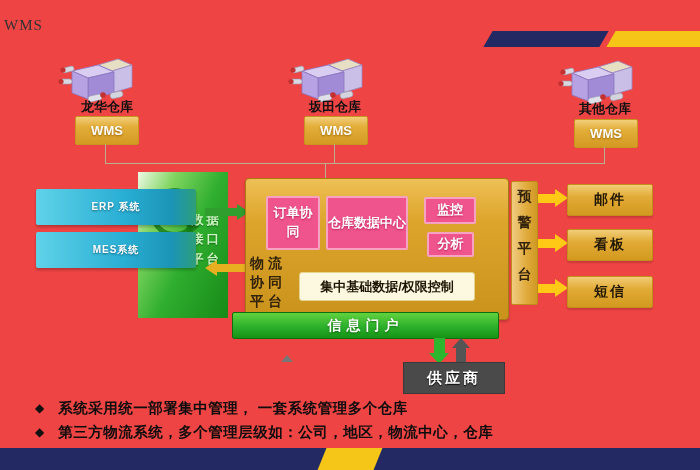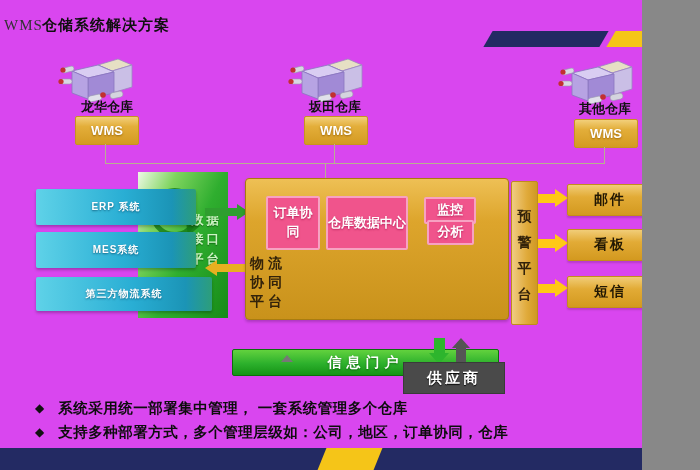--- a/index.html
+++ b/index.html
@@ -1,17 +1,17 @@
 <!DOCTYPE html>
 <html><head>
 <meta charset="utf-8">
 <style>
   html,body{margin:0;padding:0;background:#888;}
   #slide{
-    position:relative;width:642px;height:470px;background:#d946ef;
+    position:relative;width:700px;height:470px;background:#ef4444;
     overflow:hidden;font-family:"Liberation Sans",sans-serif;
     -webkit-font-smoothing:antialiased;
   }
   .abs{position:absolute;}
   .ctr{display:flex;align-items:center;justify-content:center;text-align:center;}
 
   
   .logo{left:4px;top:17px;font-family:"Liberation Serif",serif;font-size:15px;color:#333;letter-spacing:1px;}
   .title{left:42px;top:16px;font-size:15px;font-weight:bold;color:#101010;letter-spacing:1px;}
   .deco{height:16px;top:31px;transform:skewX(-30deg);}
@@ -68,30 +68,29 @@
     left:299px;top:272px;width:174px;height:27px;border-radius:3px;
     background:#fdf8e0;border:1px solid #e5d390;
     color:#1d1504;font-weight:bold;font-size:13px;
   }
   .portal-bar{
     left:232px;top:312px;width:265px;height:25px;border-radius:2px;
     background:linear-gradient(180deg,#62d23e 0%,#2cb02c 55%,#159315 100%);
     border:1px solid #0d6f0d;
     color:#fff;font-weight:bold;font-size:14px;letter-spacing:5px;
     text-shadow:0 1px 2px rgba(0,80,0,.7);
-    margin-top:37px;
   }
 
   
   .alert-box{
     left:511px;top:181px;width:25px;height:120px;
     background:linear-gradient(90deg,#f0cc82,#e0aa3a 60%,#cf9824);
     border:1px solid #c08c1c;border-radius:2px;
     color:#33230a;font-size:14px;font-weight:bold;line-height:1.85;
-    text-align:center;padding-top:22px;
+    text-align:center;padding-top:2px;
   }
   .channel-box{
     left:567px;width:84px;height:30px;border-radius:2px;
     background:linear-gradient(180deg,#f1cd78 0%,#e2ab36 40%,#d3991f 100%);
     border:1px solid #c48e1a;
     color:#221803;font-weight:bold;font-size:14px;letter-spacing:2px;
     box-shadow:0 2px 2px rgba(0,0,0,.15);
   }
   .yarrow-shaft{width:17px;height:9px;background:#ffc916;left:538px;}
   .yarrow-head{left:555px;width:0;height:0;border-top:9px solid transparent;border-bottom:9px solid transparent;border-left:13px solid #ffc916;}
@@ -134,21 +133,20 @@
       <rect x="30" y="40" width="14" height="6" rx="3" fill="#e0e0ea" stroke="#9a9ab0" stroke-width="0.6" transform="rotate(-12 37 43)"></rect>
       <circle cx="45" cy="40" r="2.8" fill="#c23030"></circle>
       <rect x="52" y="37" width="13" height="6" rx="3" fill="#d4d4de" stroke="#9a9ab0" stroke-width="0.6" transform="rotate(-12 58 40)"></rect>
     </g>
   </defs>
 </svg>
 
 <div id="slide">
 
   <div class="abs logo">WMS</div>
-  <div class="abs title">仓储系统解决方案</div>
   <div class="abs deco deco-navy"></div>
   <div class="abs deco deco-yellow"></div>
 
   <svg class="abs" style="left:58px;top:55px" width="80" height="50">
       <use href="#wh-icon"></use>
     </svg>
   <div class="abs wh-label" style="left:62px;top:98px">龙华仓库</div>
   <div class="abs ctr wms-box" style="left:75px;top:116px">WMS</div>
 
   <svg class="abs" style="left:288px;top:55px" width="80" height="50">
@@ -171,33 +169,33 @@
 
   <div class="abs green-panel"></div>
   <svg class="abs" style="left:142px;top:186px" width="58" height="62">
     <path d="M 47 10 A 22 22 0 1 0 50 40" fill="none" stroke="#157a15" stroke-width="5" opacity="0.8"></path>
     <polygon points="44,36 58,40 46,50" fill="#157a15" opacity="0.8"></polygon>
   </svg>
   <div class="abs iface-text">数据接口平台</div>
 
   <div class="abs ctr sys-box" style="top:189px">ERP 系统</div>
   <div class="abs ctr sys-box" style="top:232px">MES系统</div>
-  <div class="abs ctr sys-box" style="top:277px;width:176px;height:34px">第三方物流系统</div>
 
   <div class="abs" style="left:205px;top:208px;width:32px;height:8px;background:#2f9e2f"></div>
   <div class="abs" style="left:237px;top:204px;width:0;height:0;border-top:8px solid transparent;border-bottom:8px solid transparent;border-left:12px solid #2f9e2f"></div>
   <div class="abs" style="left:205px;top:260px;width:0;height:0;border-top:8px solid transparent;border-bottom:8px solid transparent;border-right:12px solid #e8b020"></div>
   <div class="abs" style="left:217px;top:264px;width:31px;height:8px;background:#e8b020"></div>
 
   <div class="abs platform"></div>
   <div class="abs ctr pink-box" style="left:266px;top:196px;width:50px;height:50px">订单协同</div>
   <div class="abs ctr pink-box" style="left:424px;top:197px;width:48px;height:23px">监控</div>
   <div class="abs ctr pink-box" style="left:326px;top:196px;width:78px;height:50px">仓库数据中心</div>
-  <div class="abs ctr pink-box" style="left:427px;top:220px;width:43px;height:21px">分析</div>
+  <div class="abs ctr pink-box" style="left:427px;top:232px;width:43px;height:21px">分析</div>
   <div class="abs platform-name">物流协同平台</div>
+  <div class="abs ctr foundation">集中基础数据/权限控制</div>
 
   <div class="abs ctr portal-bar">信息门户</div>
 
   <div class="abs alert-box">预警平台</div>
 
   <div class="abs yarrow-shaft" style="top:194px"></div>
   <div class="abs yarrow-head" style="top:189px"></div>
   <div class="abs yarrow-shaft" style="top:239px"></div>
   <div class="abs yarrow-head" style="top:234px"></div>
   <div class="abs yarrow-shaft" style="top:284px"></div>
@@ -214,19 +212,19 @@
   <div class="abs" style="left:281px;top:355px;width:0;height:0;border-left:6px solid transparent;border-right:6px solid transparent;border-bottom:7px solid #777"></div>
 
   <div class="abs ctr partner-box" style="left:403px;width:100px">供应商</div>
 
   <div class="abs bullet-row" style="top:399px">
     <span class="bullet-diamond">◆</span>
     <span class="bullet-text">系统采用统一部署集中管理，  一套系统管理多个仓库</span>
   </div>
   <div class="abs bullet-row" style="top:423px">
     <span class="bullet-diamond">◆</span>
-    <span class="bullet-text">支持多种部署方式，多个管理层级如：公司，地区，订单协同，仓库</span>
+    <span class="bullet-text">第三方物流系统，多个管理层级如：公司，地区，物流中心，仓库</span>
   </div>
 
   <div class="abs bottom-bar"></div>
   <div class="abs bottom-deco"></div>
 
 </div>
 
 </body></html>

